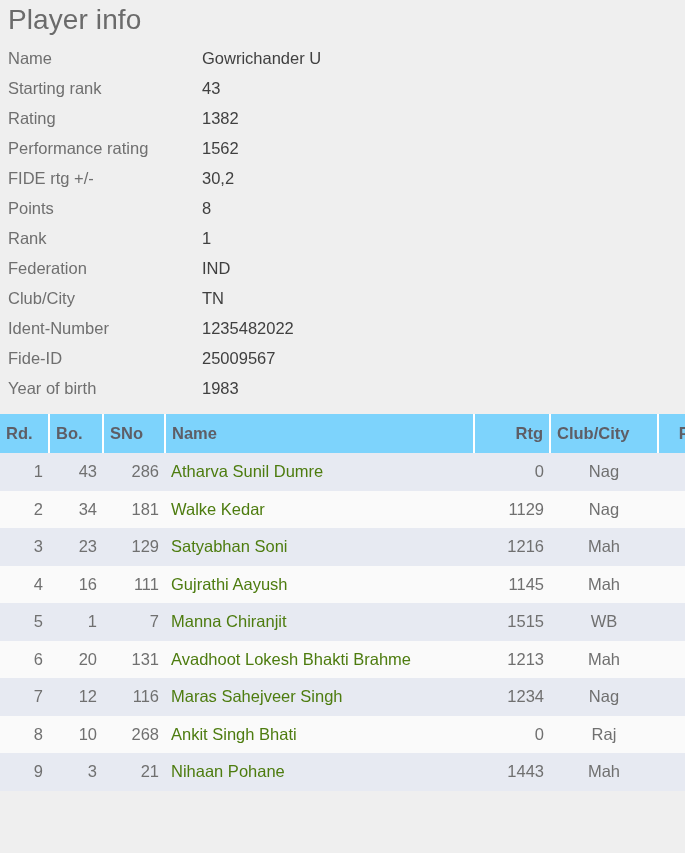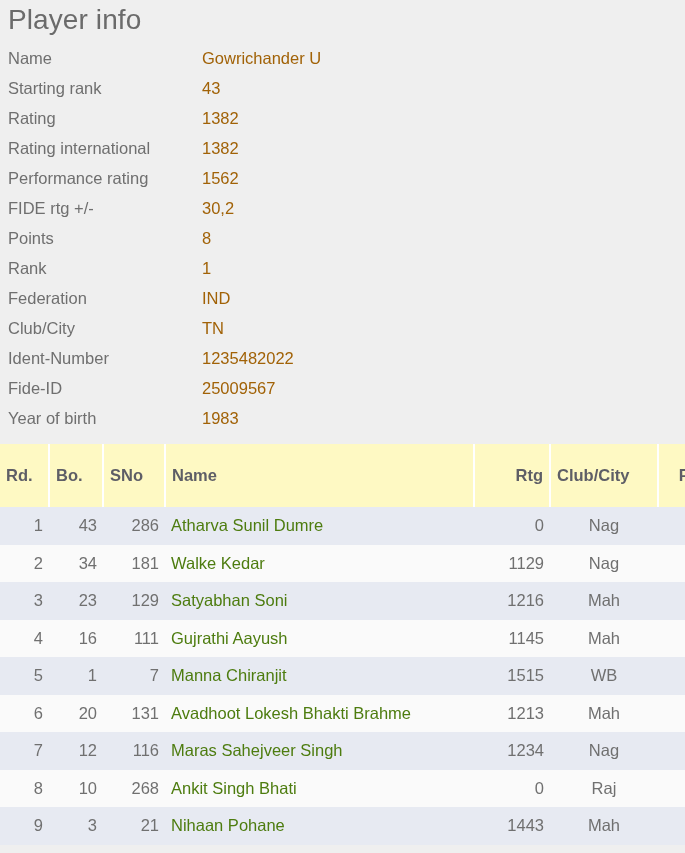--- a/index.html
+++ b/index.html
@@ -34,21 +34,21 @@
     font-size: 16.5px;
     color: #6f6f6f;
     padding: 0 8px 0 0;
     white-space: nowrap;
     vertical-align: middle;
     font-weight: 400;
     text-align: left;
   }
   .info-value {
     font-size: 16.5px;
-    color: #a16207;
+    color: #404040;
     padding: 0;
     white-space: nowrap;
     vertical-align: middle;
     font-weight: 400;
     text-align: left;
     width: 300px;
   }
   .info-spacer { width: 186px; }
 
   
@@ -56,26 +56,26 @@
     margin-top: 11px;
     width: 685px;
   }
   table.results {
     border-collapse: collapse;
     width: 685px;
     table-layout: fixed;
     font-size: 16.5px;
   }
   table.results thead th {
-    background: #fef9c3;
+    background: #7dd3fc;
     color: #5e5e66;
     font-weight: bold;
     font-size: 16.5px;
     height: 31px;
-    padding: 16px 6px;
+    padding: 4px 6px;
     border-right: 2px solid #ffffff;
     vertical-align: middle;
     white-space: nowrap;
   }
   table.results thead th:last-child { border-right: none; }
 
   table.results tbody tr { height: 37.5px; }
   table.results tbody tr.odd  { background: #e7eaf2; }
   table.results tbody tr.even { background: #fafafa; }
 
@@ -122,24 +122,20 @@
       </tr>
       <tr>
         <td class="info-label info-spacer">Starting rank</td>
         <td class="info-value">43</td>
       </tr>
       <tr>
         <td class="info-label info-spacer">Rating</td>
         <td class="info-value">1382</td>
       </tr>
       <tr>
-        <td class="info-label info-spacer">Rating international</td>
-        <td class="info-value">1382</td>
-      </tr>
-      <tr>
         <td class="info-label info-spacer">Performance rating</td>
         <td class="info-value">1562</td>
       </tr>
       <tr>
         <td class="info-label info-spacer">FIDE rtg +/-</td>
         <td class="info-value">30,2</td>
       </tr>
       <tr>
         <td class="info-label info-spacer">Points</td>
         <td class="info-value">8</td>

